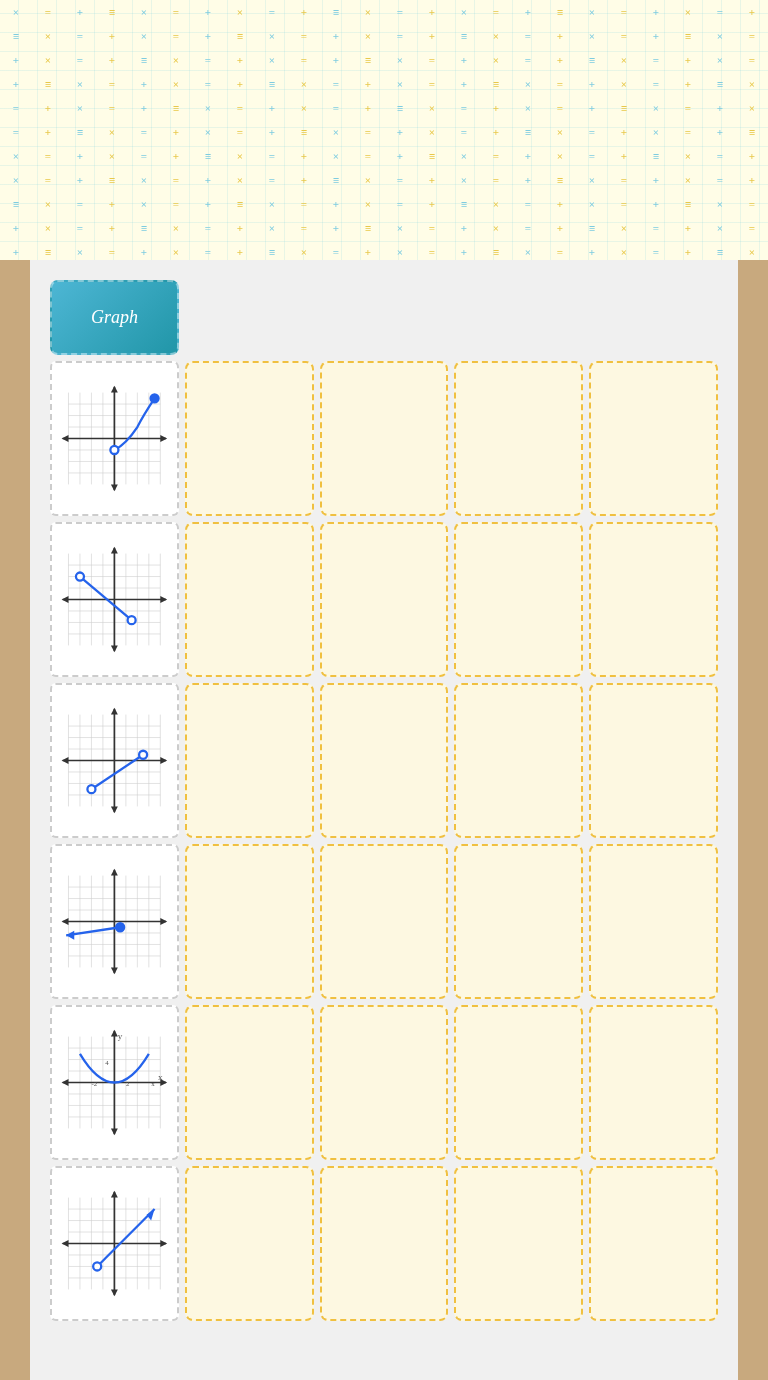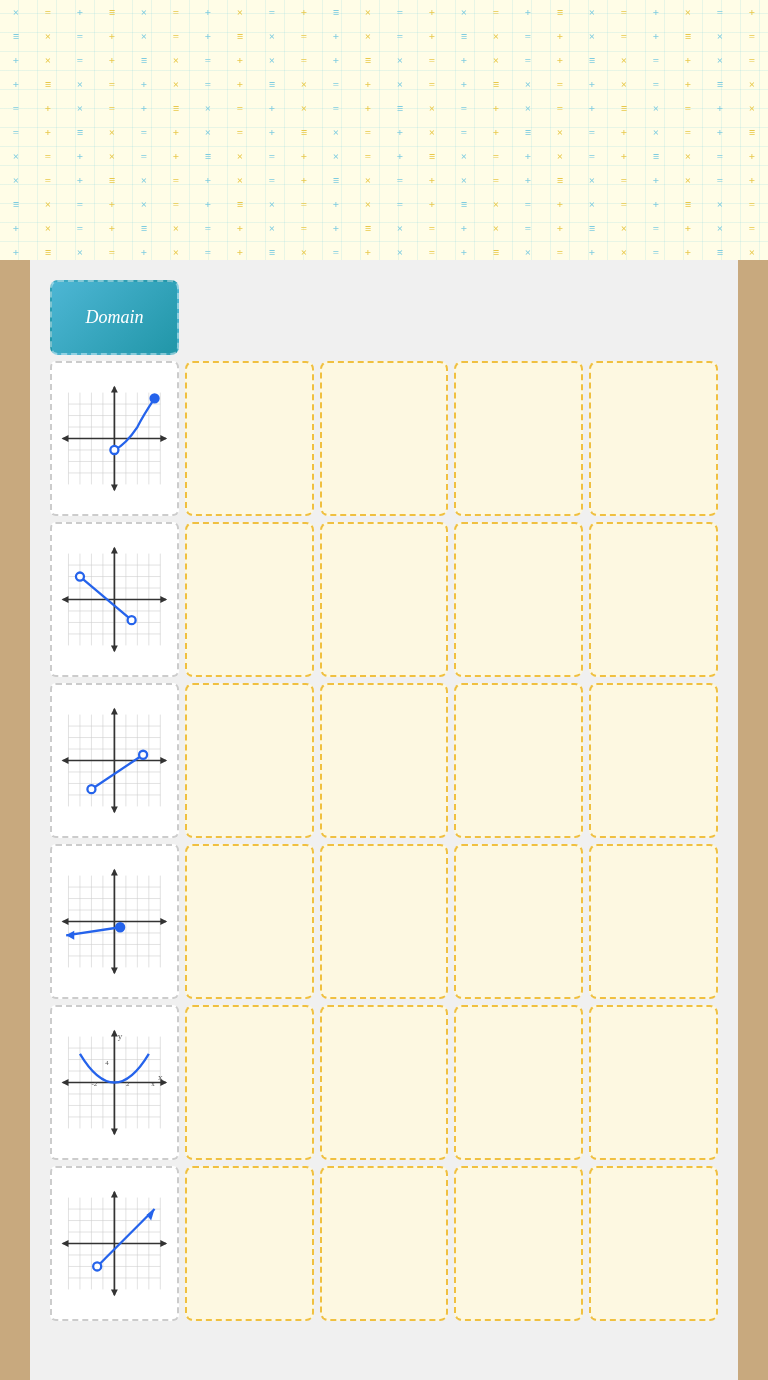--- a/index.html
+++ b/index.html
@@ -417,21 +417,21 @@
       <div class="pattern-cell" style="color: rgb(126, 204, 224);">≡</div>
       <div class="pattern-cell" style="color: rgb(232, 200, 74);">×</div>
     </div>
 </div>
 
 <div class="main-content">
   <div class="table-container">
 
     <div class="table-header">
       <div class="header-cell">
-        <span>Domain</span>
+        <span>Graph</span>
       </div>
     </div>
 
     <div class="table-row">
       <div class="graph-cell">
         <svg viewBox="0 0 100 100" xmlns="http://www.w3.org/2000/svg">
 
           <line x1="10" y1="10" x2="10" y2="90" class="grid-line"></line>
           <line x1="20" y1="10" x2="20" y2="90" class="grid-line"></line>
           <line x1="30" y1="10" x2="30" y2="90" class="grid-line"></line>

